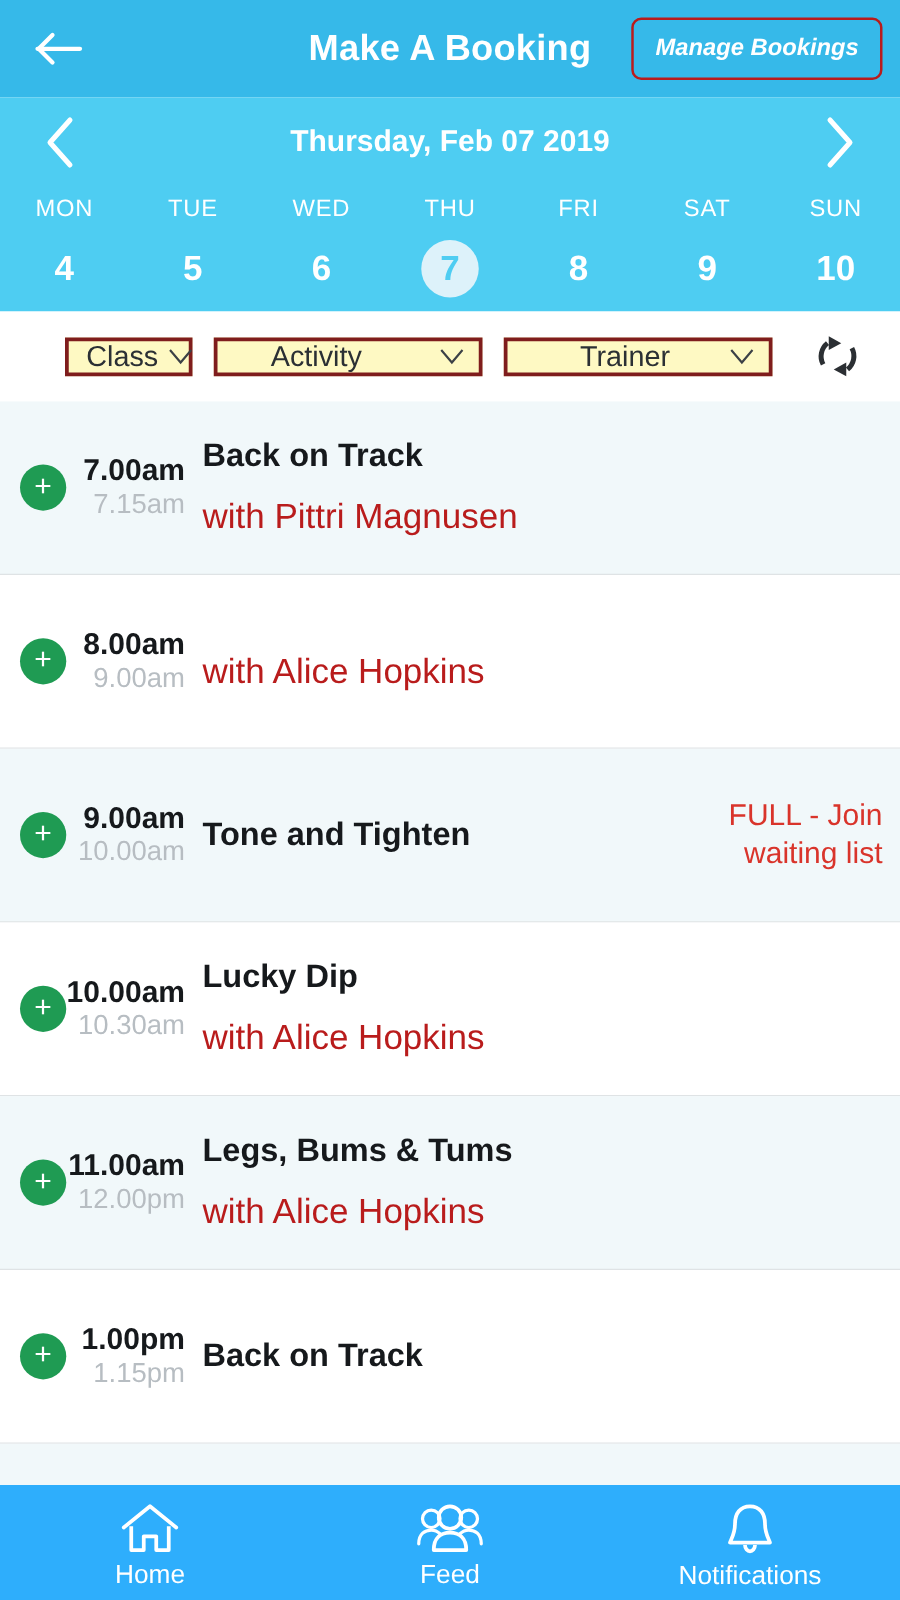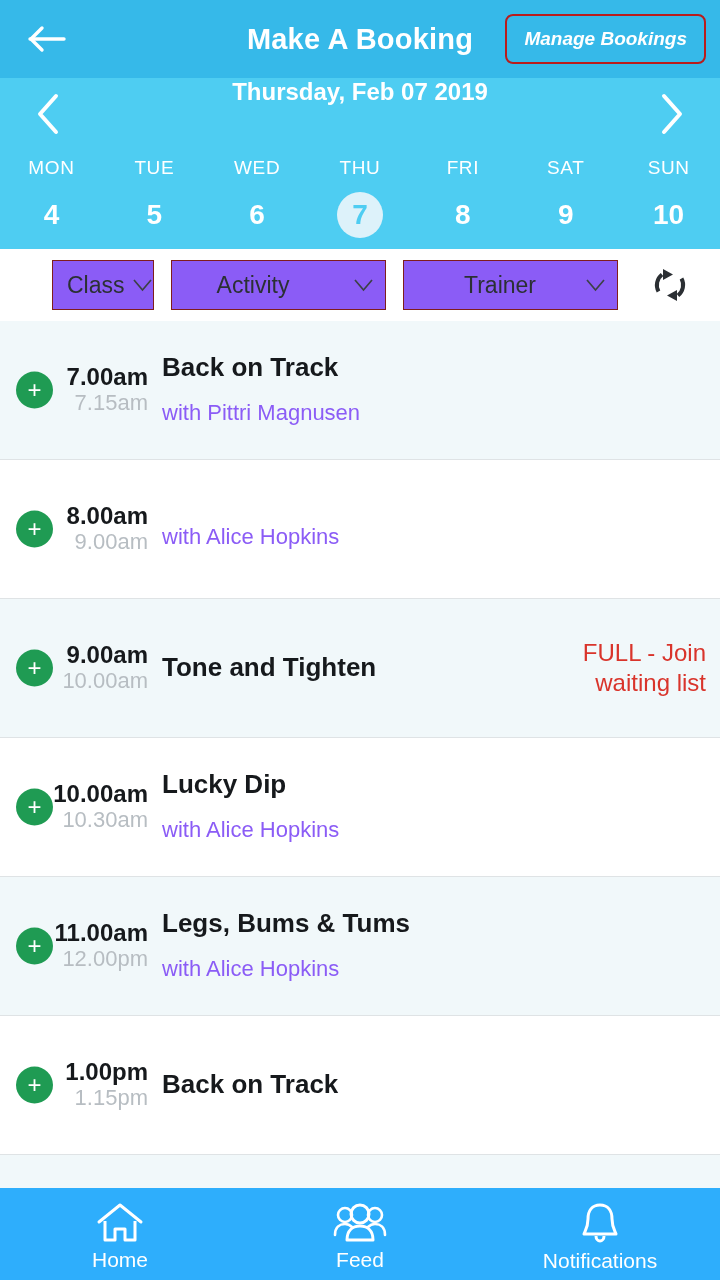--- a/index.html
+++ b/index.html
@@ -34,21 +34,21 @@
     color:#ffffff; font-size:19px; font-weight:bold;
     cursor:pointer; background:transparent;font-style:italic;
   }
 
   
   .datestrip {
     background:#4ecdf2; flex:0 0 171px; position:relative;
     padding-top:0;
   }
   .date-row {
-    height:72px; display:flex; align-items:flex-start; justify-content:center;
+    height:72px; display:flex; align-items:center; justify-content:center;
     position:relative;
   }
   .date-label {
     color:#ffffff; font-size:24px; font-weight:bold;
   }
   .chev {
     position:absolute; top:0; height:72px; width:72px;
     display:flex; align-items:center; justify-content:center; cursor:pointer;
   }
   .chev.left { left:12px; }
@@ -66,21 +66,21 @@
     color:#ffffff; font-size:28px; font-weight:bold;
   }
   .wn-inner.selected { background:#ddf2fa; color:#4ecdf2; }
 
   
   .filterbar {
     flex:0 0 72px; background:#ffffff; display:flex; align-items:center;
     padding:0 0 0 52px; gap:17px;
   }
   .dd {
-    height:50px; border:1px solid #7f1d1d; background:#8b5cf6;
+    height:31px; border:3px solid #7f1d1d; background:#fef9c3;
     display:flex; align-items:center; justify-content:space-between;
     padding:0 12px 0 14px; cursor:pointer;
   }
   .dd-class { width:102px; }
   .dd-activity { width:215px; padding-left:0; justify-content:space-between;gap:30px; }
   .dd-activity .dd-lbl { flex:1; text-align:center; padding-left:18px; }
   .dd-trainer { width:215px; padding-left:0; }
   .dd-trainer .dd-lbl { flex:1; text-align:center; padding-left:18px; }
   .dd-lbl { color:#2b3034; font-size:23px; }
   .dd-caret { margin-left:8px; display:flex; align-items:center; }
@@ -108,21 +108,21 @@
 
   .times {
     position:absolute; left:0; width:148px; top:50%; transform:translateY(-50%);
     text-align:right;
   }
   .t-start { color:#16191c; font-size:24px; font-weight:bold; line-height:1.12; }
   .t-end { color:#b7bdc2; font-size:22px; line-height:1.12; }
 
   .info { position:absolute; left:162px; top:50%; transform:translateY(-50%); }
   .c-title { color:#16191c; font-size:26px; font-weight:bold; line-height:1.15; }
-  .c-trainer { color:#8b5cf6; font-size:22px; line-height:1.25; margin-top:16px; }
+  .c-trainer { color:#b91c1c; font-size:28px; line-height:1.25; margin-top:16px; }
   .info.single .c-title { }
 
   .status {
     position:absolute; right:14px; top:50%; transform:translateY(-50%);
     color:#d9342b; font-size:24px; text-align:right; line-height:1.25;
     width:200px;
   }
 
   
   .bottomnav {

